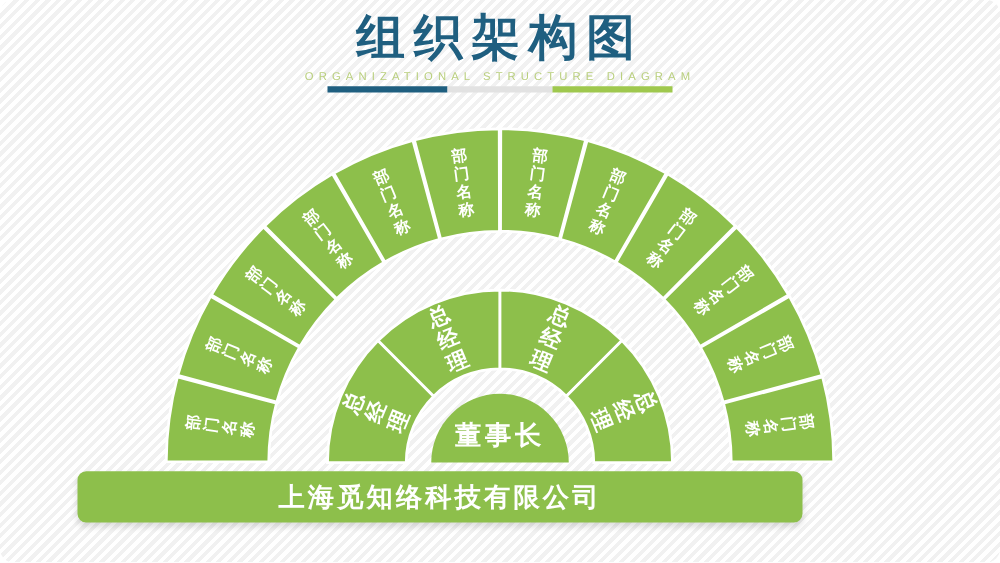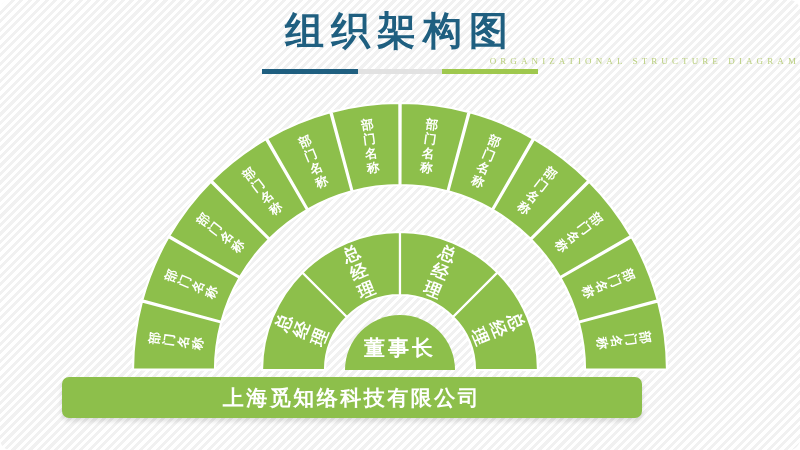--- a/index.html
+++ b/index.html
@@ -44,22 +44,21 @@
     line-height: 46px;
     font-family: "DejaVu Sans", "Liberation Sans", sans-serif;
     white-space: nowrap;
   }
   #title-sub {
     font-size: 9px;
     color: #b9cf7d;
     letter-spacing: 4.1px;
     line-height: 14px;
     white-space: nowrap;
-    font-family: Liberation Serif, serif;
-    text-align: right;
+    font-family: Liberation Sans, sans-serif;
   }
   #title-rule {
     margin: 1px auto 0 auto;
     width: 276px;
     height: 5px;
     display: flex;
   }
   .rule-seg-blue  { flex: 0 0 96px; background: #1f5f80; }
   .rule-seg-gray  { flex: 1 1 auto; background: #e2e2e2; }
   .rule-seg-green { flex: 0 0 96px; background: #9fc84e; }

